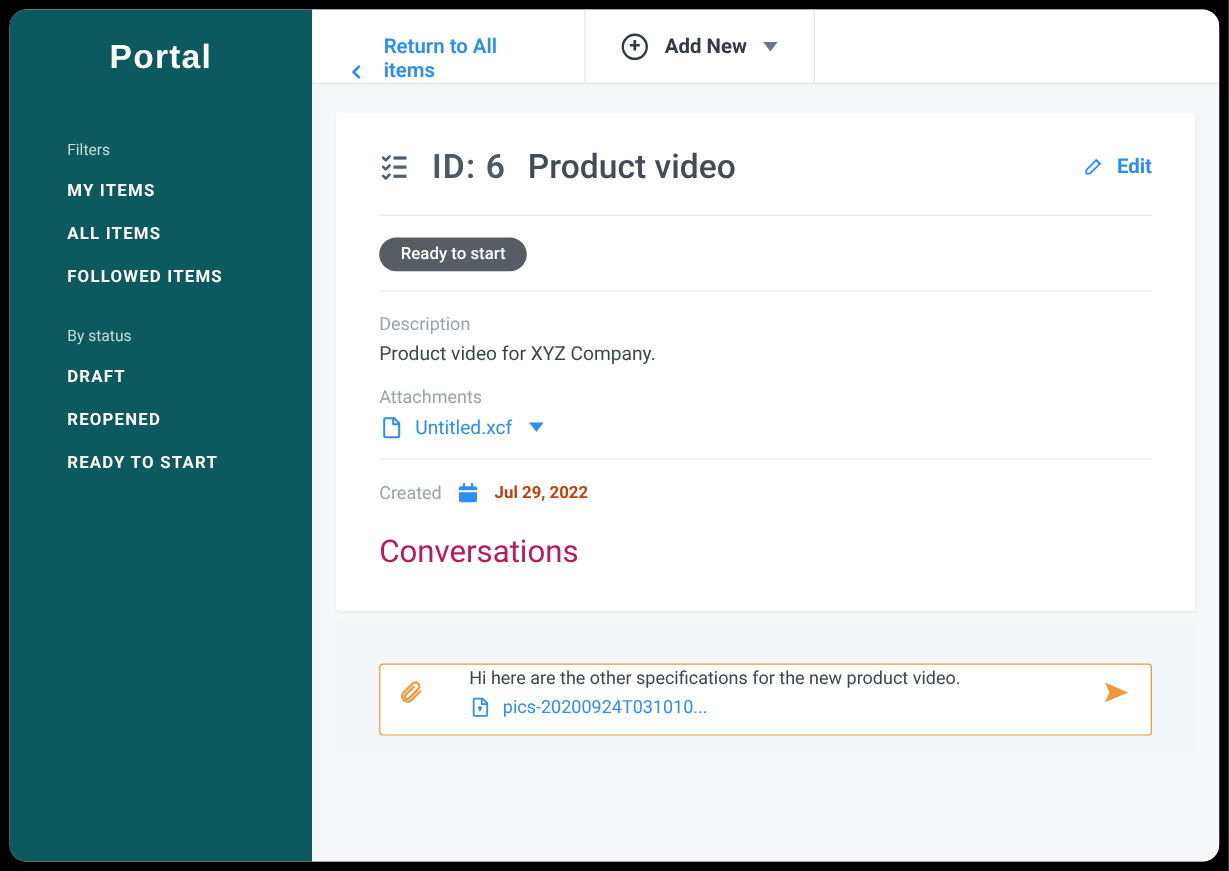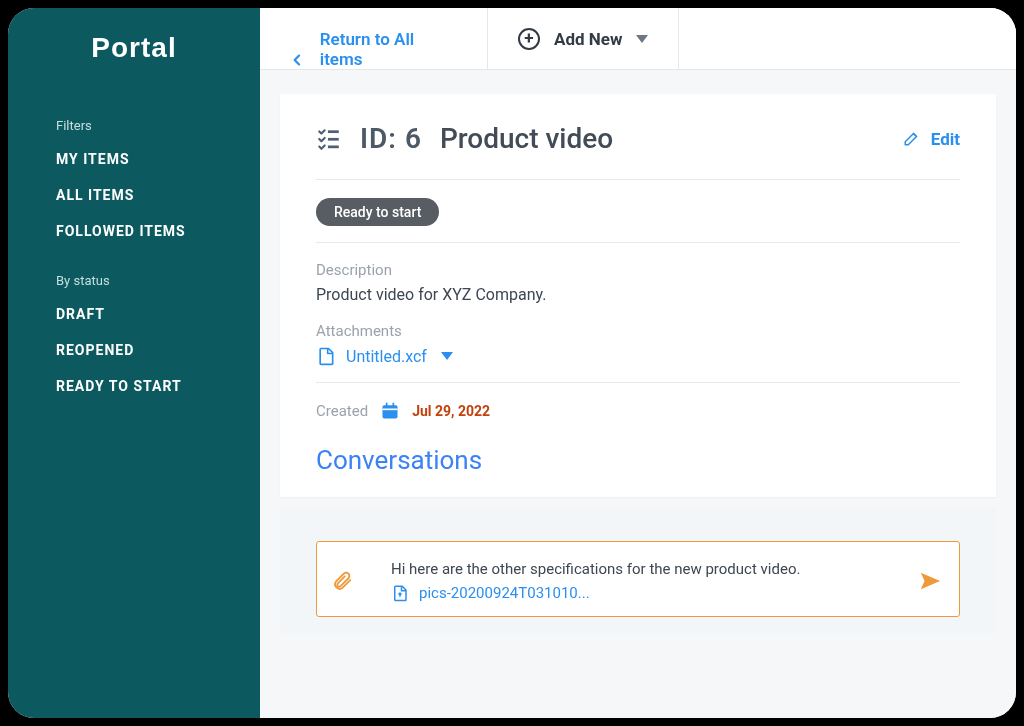--- a/index.html
+++ b/index.html
@@ -8,21 +8,21 @@
     font-family: -apple-system, BlinkMacSystemFont, 'Segoe UI', Roboto, Arial, sans-serif;
     background: #000;
     padding: 8px;
     width: 1024px;
     height: 726px;
     overflow: hidden;
   }
   .app-frame {
     width: 100%; height: 100%;
     background: #f6f7f8;
-    border-radius: 26px;
+    border-radius: 14px;
     overflow: hidden;
     display: flex;
     box-shadow: 0 0 0 1px #000;
   }
   
   .sidebar {
     width: 252px;
     background: #0c5a60;
     color: #fff;
     display: flex;
@@ -175,35 +175,35 @@
     display: flex;
     align-items: center;
     gap: 12px;
     margin: 14px 0 24px 0;
   }
   .created-label { font-size:15px;color:#9aa3ad; }
   .cal-icon { width:20px;height:20px;fill:#2a8fef; }
   .created-date { font-size:14px;color:#c2410c;font-weight:700; }
   .conv-heading {
     font-size: 26px;
-    color: #3b82f6;
-    margin: 6px 0 4px 0;
+    color: #be185d;
+    margin: 6px 0 16px 0;
   }
   
   .conv-area {
     margin-top: 10px;
     background: #f3f6f8;
     border-radius: 2px;
     padding: 34px 36px 16px 36px;
   }
   .msg-box {
     border: 1px solid #ef9a3a;
     border-radius: 3px;
     background: #fff;
-    padding: 18px 18px 14px 14px;
+    padding: 2px 18px 14px 14px;
     display: flex;
     align-items: center;
     gap: 14px;
   }
   .attach-clip { width:22px;height:22px;fill:none;stroke:#ef9a3a;stroke-width:2;stroke-linecap:round; }
   .msg-body { flex: 1; }
   .msg-text { font-size:15px;color:#3d4752;padding-left:24px;}
   .msg-file {
     display:flex;align-items:center;gap:10px;color:#2a8fef;font-size:15px;margin-top:6px;padding-left:24px;cursor:pointer;
   }

